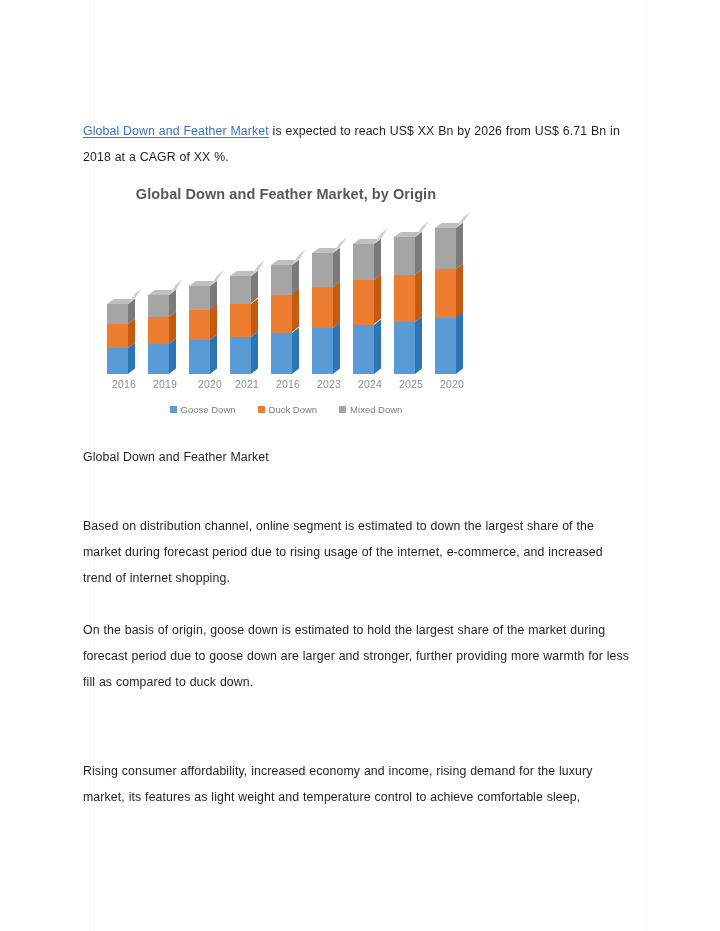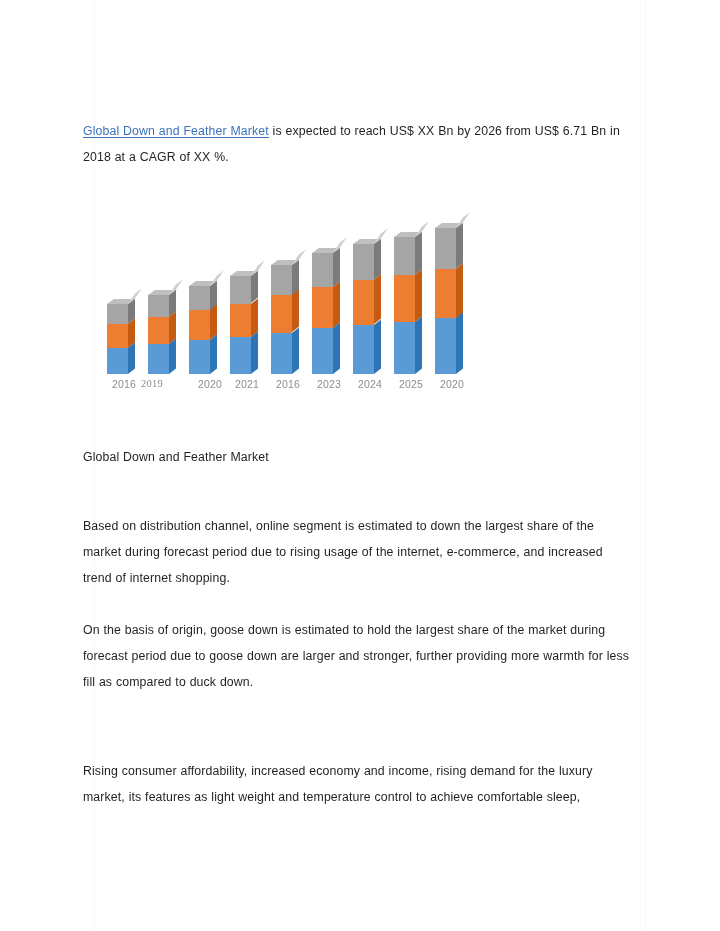--- a/index.html
+++ b/index.html
@@ -206,20 +206,21 @@
     <p class="para intro-para"><a class="doc-link" href="#">Global Down and Feather Market</a><span> is expected to reach US$ XX Bn by 2026 from US$ 6.71 Bn in 2018 at a CAGR of XX %.</span></p>
 
     <p class="para caption-line">Global Down and Feather Market</p>
 
     <p class="para para-2">Based on distribution channel, online segment is estimated to down the largest share of the market during forecast period due to rising usage of the internet, e-commerce, and increased trend of internet shopping.</p>
     <p class="para para-3">On the basis of origin, goose down is estimated to hold the largest share of the market during forecast period due to goose down are larger and stronger, further providing more warmth for less fill as compared to duck down.</p>
     <p class="para para-4">Rising consumer affordability, increased economy and income, rising demand for the luxury market, its features as light weight and temperature control to achieve comfortable sleep,</p>
   </div>
 
   <div class="chart-block">
+    <div class="chart-title">Global Down and Feather Market, by Origin</div>
 
     <div class="plot-area" id="plot-area">
         <div class="bar-slot" style="left: 8px;">
           <div class="bar-3d">
             <div class="seg seg-mixed" style="height: 19.5176px;">
               <div class="side"></div>
               <div class="cap-top"></div>
               <div class="cap-corner"></div>
             </div>
             <div class="seg seg-duck" style="height: 23.7px;">
@@ -345,22 +346,36 @@
             <div class="seg seg-duck" style="height: 49.7235px;">
               <div class="side"></div>
             </div>
             <div class="seg seg-goose" style="height: 55.5788px;">
               <div class="side"></div>
             </div>
           </div>
         </div>
       </div>
 
+    <div class="legend" id="chart-legend">
+        <div class="legend-item">
+          <span class="legend-swatch" style="background: rgb(91, 155, 213);"></span>
+          <span>Goose Down</span>
+        </div>
+        <div class="legend-item">
+          <span class="legend-swatch" style="background: rgb(237, 125, 49);"></span>
+          <span>Duck Down</span>
+        </div>
+        <div class="legend-item">
+          <span class="legend-swatch" style="background: rgb(165, 165, 165);"></span>
+          <span>Mixed Down</span>
+        </div>
+      </div>
   <div class="x-label" style="left: 8px;">2016</div>
-      <div class="x-label" style="left: 36px; font-family: Liberation Serif, serif;">2019</div>
+      <div class="x-label" style="left: 49px;">2019</div>
       <div class="x-label" style="left: 94px;">2020</div>
       <div class="x-label" style="left: 131px;">2021</div>
       <div class="x-label" style="left: 172px;">2016</div>
       <div class="x-label" style="left: 213px;">2023</div>
       <div class="x-label" style="left: 254px;">2024</div>
       <div class="x-label" style="left: 295px;">2025</div>
       <div class="x-label" style="left: 336px;">2020</div>
     </div>
 </div>
 

